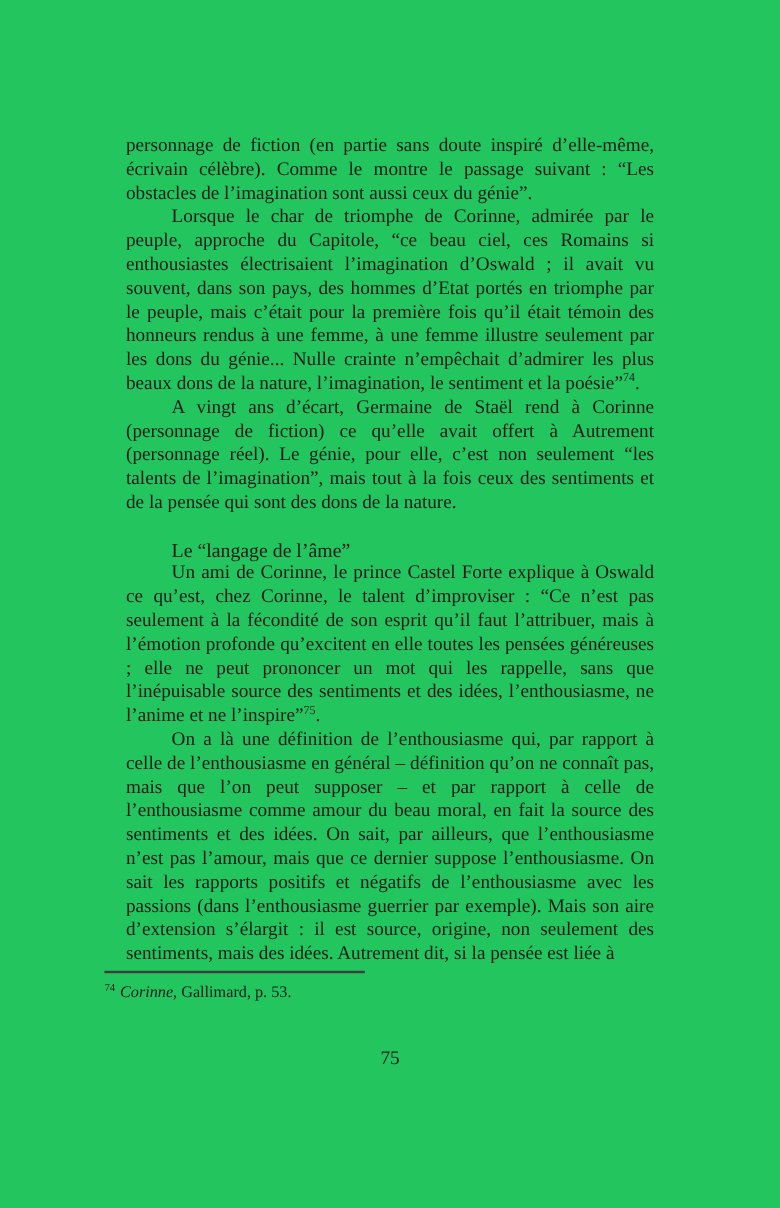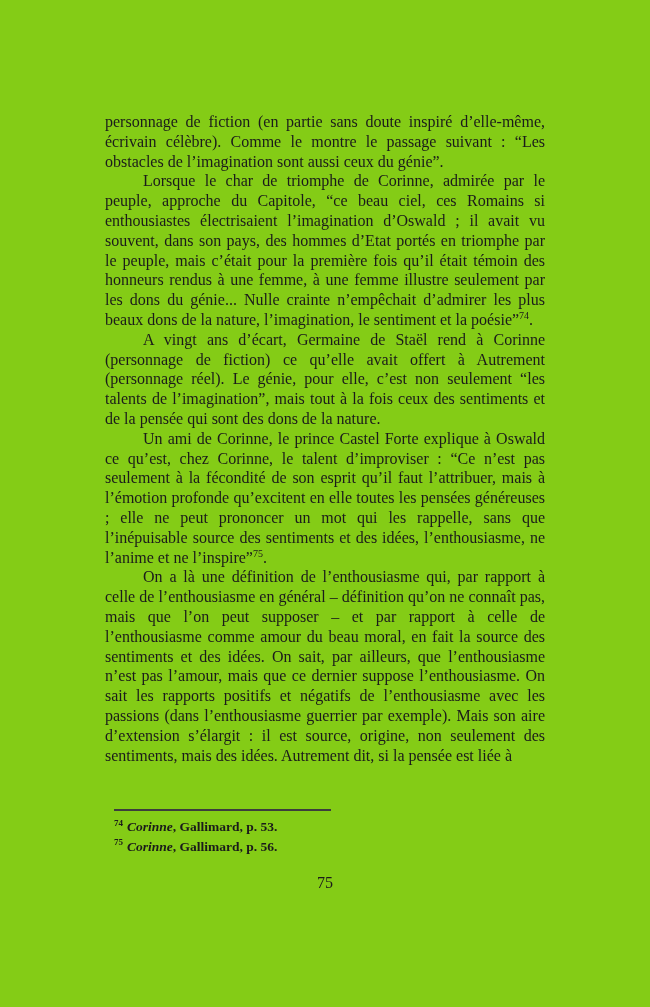--- a/index.html
+++ b/index.html
@@ -4,21 +4,21 @@
 <style>
   html, body {
     margin: 0;
     padding: 0;
     background: #ffffff;
   }
   .page {
     position: relative;
     width: 650px;
     height: 1007px;
-    background: #84cc16;
+    background: #22c55e;
     font-family: "Liberation Serif", "DejaVu Serif", serif;
     color: #1b1b1b;
     overflow: hidden;
   }
   .text-block {
     position: absolute;
     left: 105px;
     top: 112px;
     width: 440px;
     font-size: 16px;
@@ -40,26 +40,25 @@
     text-align: left;
   }
   .text-block sup {
     font-size: 10px;
     line-height: 0;
     vertical-align: super;
     letter-spacing: 0;
   }
   .footnotes {
     position: absolute;
-    left: 114px;
+    left: 87px;
     top: 809px;
     width: 440px;
     font-size: 13.5px;
     line-height: 19.5px;
-    font-weight: bold;
   }
   .fn-rule {
     width: 217px;
     height: 0;
     border-top: 2px solid #3d3d3d;
     margin-bottom: 6px;
   }
   .footnote sup {
     font-size: 9px;
     line-height: 0;
@@ -84,28 +83,28 @@
 <div class="page">
 
   <div class="text-block">
 
     <p class="no-indent"><span>personnage de fiction (en partie sans doute inspiré d’elle-même, écrivain célèbre). Comme le montre le passage suivant : “Les obstacles de l’imagination sont aussi ceux du génie”.</span></p>
 
     <p><span>Lorsque le char de triomphe de Corinne, admirée par le peuple, approche du Capitole, “ce beau ciel, ces Romains si enthousiastes électrisaient l’imagination d’Oswald ; il avait vu souvent, dans son pays, des hommes d’Etat portés en triomphe par le peuple, mais c’était pour la première fois qu’il était témoin des honneurs rendus à une femme, à une femme illustre seulement par les dons du génie... Nulle crainte n’empêchait d’admirer les plus beaux dons de la nature, l’imagination, le sentiment et la poésie”</span><sup>74</sup><span>.</span></p>
 
     <p><span>A vingt ans d’écart, Germaine de Staël rend à Corinne (personnage de fiction) ce qu’elle avait offert à Autrement (personnage réel). Le génie, pour elle, c’est non seulement “les talents de l’imagination”, mais tout à la fois ceux des sentiments et de la pensée qui sont des dons de la nature.</span></p>
 
+    <h2 class="section-heading">Le “langage de l’âme”</h2>
 
     <p><span>Un ami de Corinne, le prince Castel Forte explique à Oswald ce qu’est, chez Corinne, le talent d’improviser : “Ce n’est pas seulement à la fécondité de son esprit qu’il faut l’attribuer, mais à l’émotion profonde qu’excitent en elle toutes les pensées généreuses ; elle ne peut prononcer un mot qui les rappelle, sans que l’inépuisable source des sentiments et des idées, l’enthousiasme, ne l’anime et ne l’inspire”</span><sup>75</sup><span>.</span></p>
 
     <p><span>On a là une définition de l’enthousiasme qui, par rapport à celle de l’enthousiasme en général – définition qu’on ne connaît pas, mais que l’on peut supposer – et par rapport à celle de l’enthousiasme comme amour du beau moral, en fait la source des sentiments et des idées. On sait, par ailleurs, que l’enthousiasme n’est pas l’amour, mais que ce dernier suppose l’enthousiasme. On sait les rapports positifs et négatifs de l’enthousiasme avec les passions (dans l’enthousiasme guerrier par exemple). Mais son aire d’extension s’élargit : il est source, origine, non seulement des sentiments, mais des idées. Autrement dit, si la pensée est liée à</span></p>
 
   </div>
 
   <div class="footnotes">
     <div class="fn-rule"></div>
     <div class="footnote"><sup>74</sup><span class="work">Corinne</span><span>, Gallimard, p. 53.</span></div>
-    <div class="footnote"><sup>75</sup><span class="work">Corinne</span><span>, Gallimard, p. 56.</span></div>
   </div>
 
   <div class="page-number">75</div>
 
 </div>
 
 </body></html>

